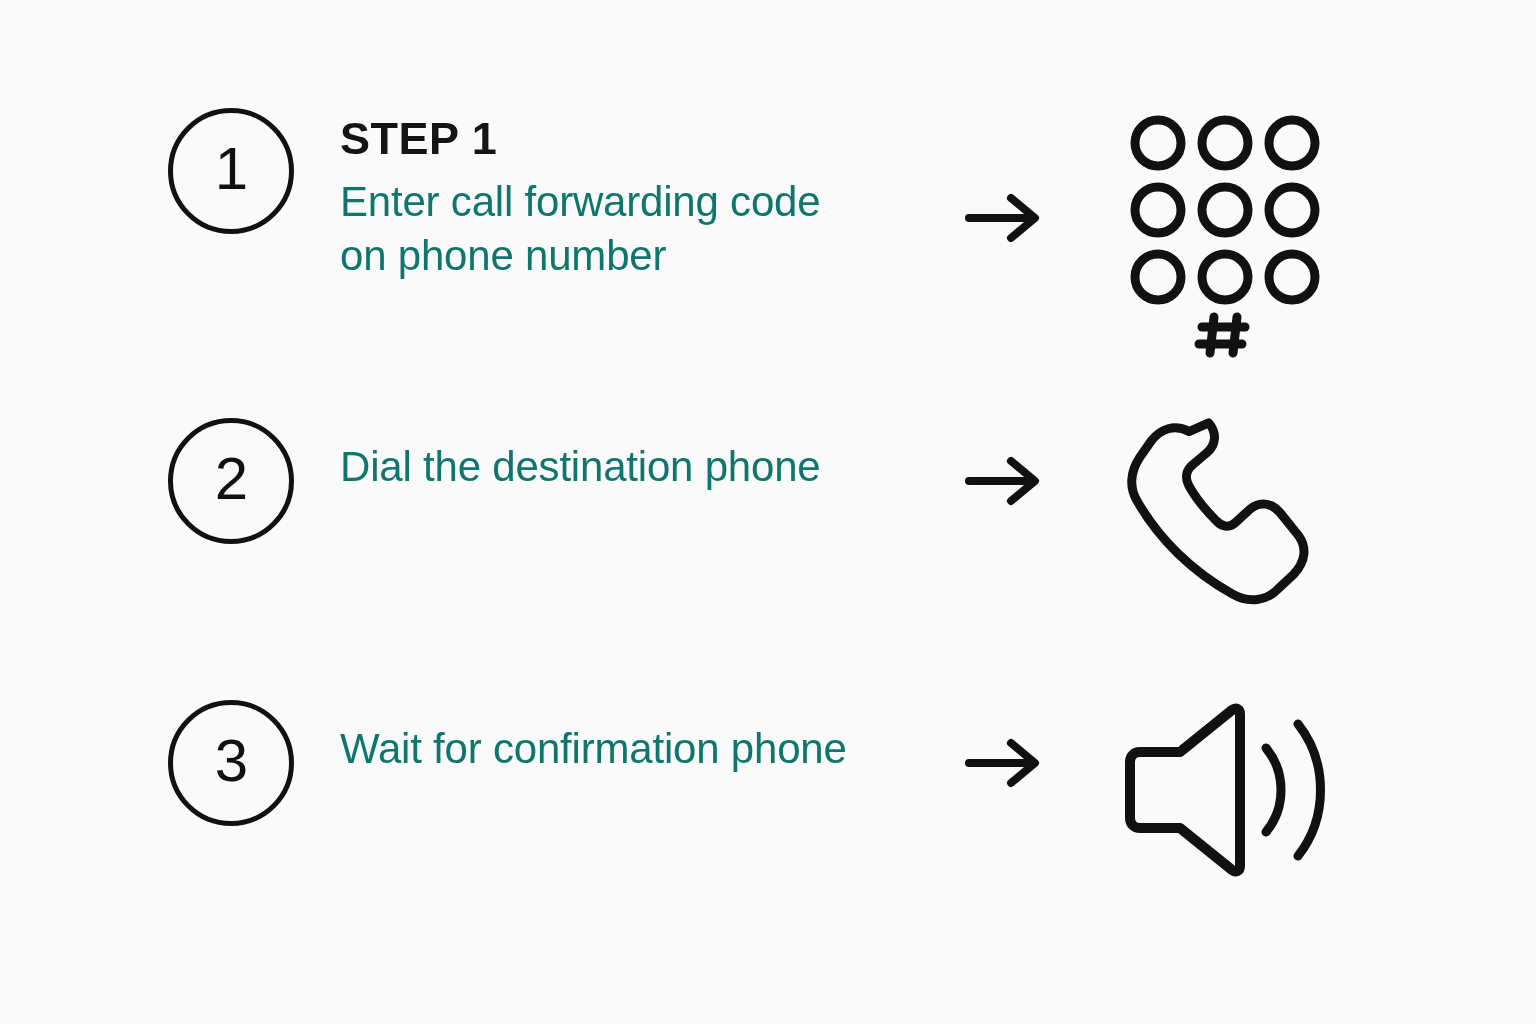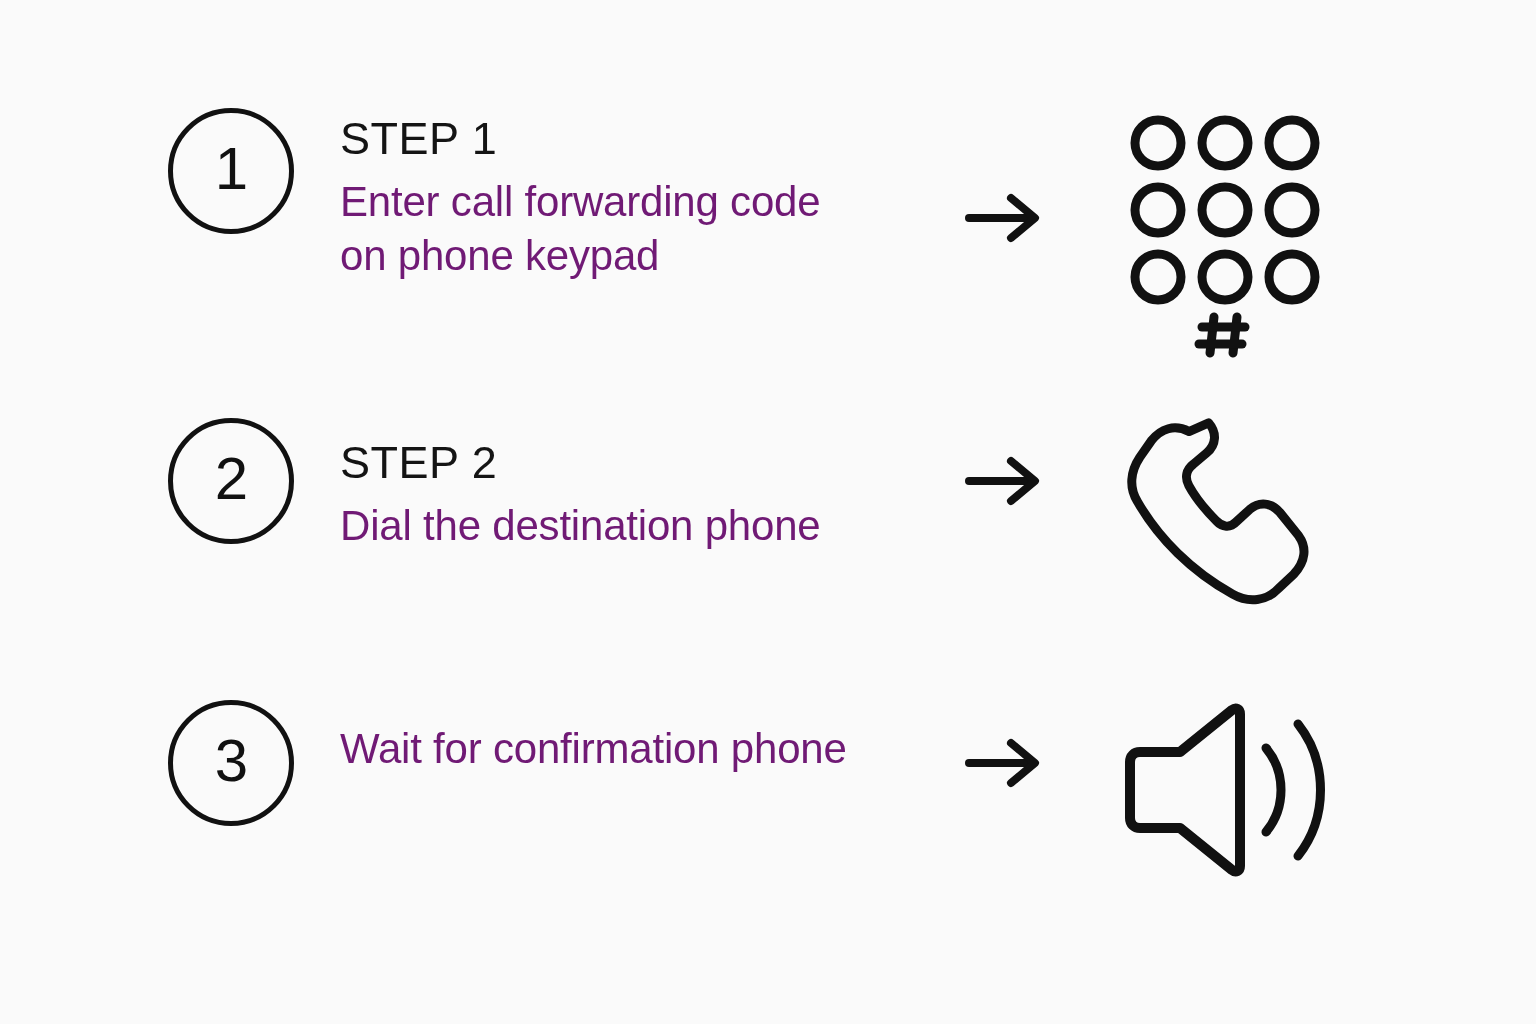--- a/index.html
+++ b/index.html
@@ -62,32 +62,32 @@
   .text-block {
     position: absolute;
     left: 340px;
     width: 600px;
   }
   .row-1 .text-block { top: 8px; }
   .row-2 .text-block { top: 22px; }
   .row-3 .text-block { top: 22px; }
   .step-title {
     font-size: 45px;
-    font-weight: 400;
+    font-weight: 700;
     line-height: 1.0;
     letter-spacing: 0.5px;
     color: #141414;
     margin: 0 0 14px 0;
     white-space: nowrap;
   }
   .step-desc {
     font-size: 42px;
     font-weight: 400;
     line-height: 1.28;
-    color: #701a75;
+    color: #0f766e;
     margin: 0;
     letter-spacing: -0.2px;
   }
 
   
   .arrow {
     position: absolute;
     left: 965px;
     width: 80px;
     height: 56px;
@@ -115,21 +115,21 @@
   <div class="step-row row-1">
 
     <div class="badge">
       <span class="badge-num">1</span>
     </div>
 
     <div class="text-block">
       <div class="step-title">STEP 1</div>
       <div class="step-desc">
         <div>Enter call forwarding code</div>
-        <div>on phone keypad</div>
+        <div>on phone number</div>
       </div>
     </div>
 
     <div class="arrow">
       <svg width="80" height="56" viewBox="0 0 80 56">
         <line x1="4" y1="28" x2="66" y2="28" stroke="#111111" stroke-width="8" stroke-linecap="round"></line>
         <polyline points="46,8 70,28 46,48" fill="none" stroke="#111111" stroke-width="8" stroke-linecap="round" stroke-linejoin="round"></polyline>
       </svg>
     </div>
 
@@ -156,21 +156,20 @@
     </div>
   </div>
 
   <div class="step-row row-2">
 
     <div class="badge">
       <span class="badge-num">2</span>
     </div>
 
     <div class="text-block">
-      <div class="step-title">STEP 2</div>
       <div class="step-desc">Dial the destination phone</div>
     </div>
 
     <div class="arrow">
       <svg width="80" height="56" viewBox="0 0 80 56">
         <line x1="4" y1="28" x2="66" y2="28" stroke="#111111" stroke-width="8" stroke-linecap="round"></line>
         <polyline points="46,8 70,28 46,48" fill="none" stroke="#111111" stroke-width="8" stroke-linecap="round" stroke-linejoin="round"></polyline>
       </svg>
     </div>
 

